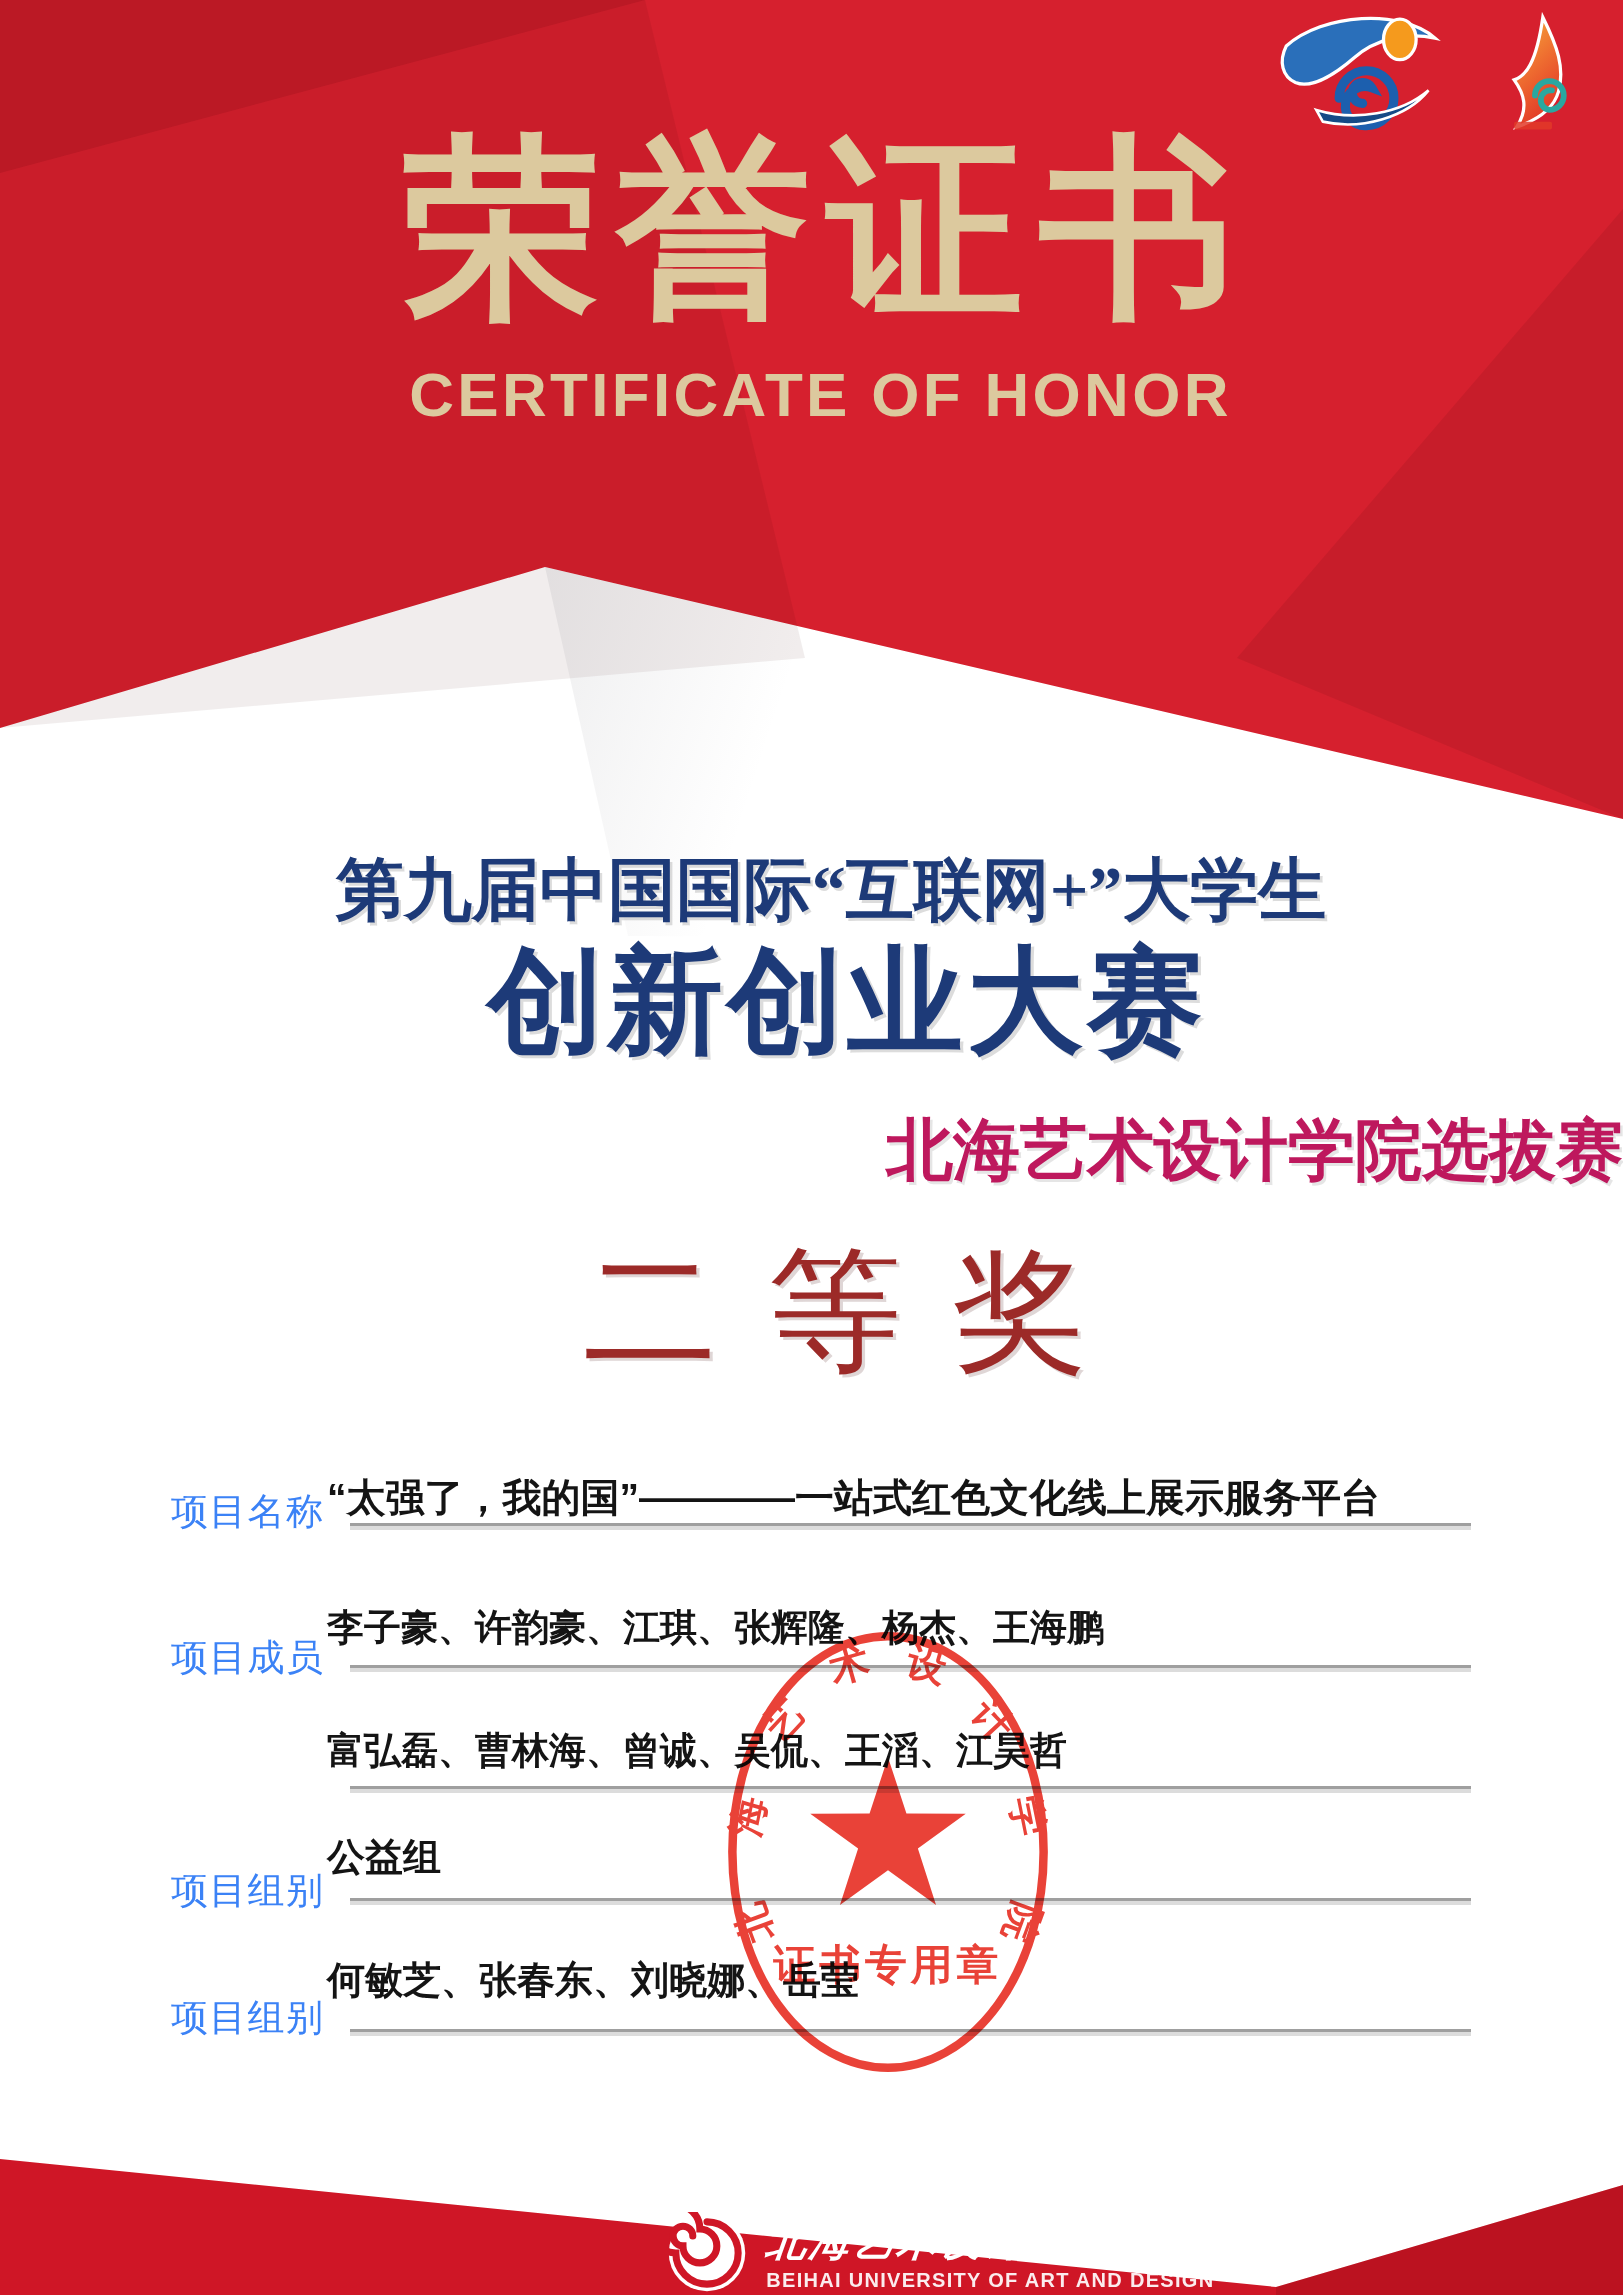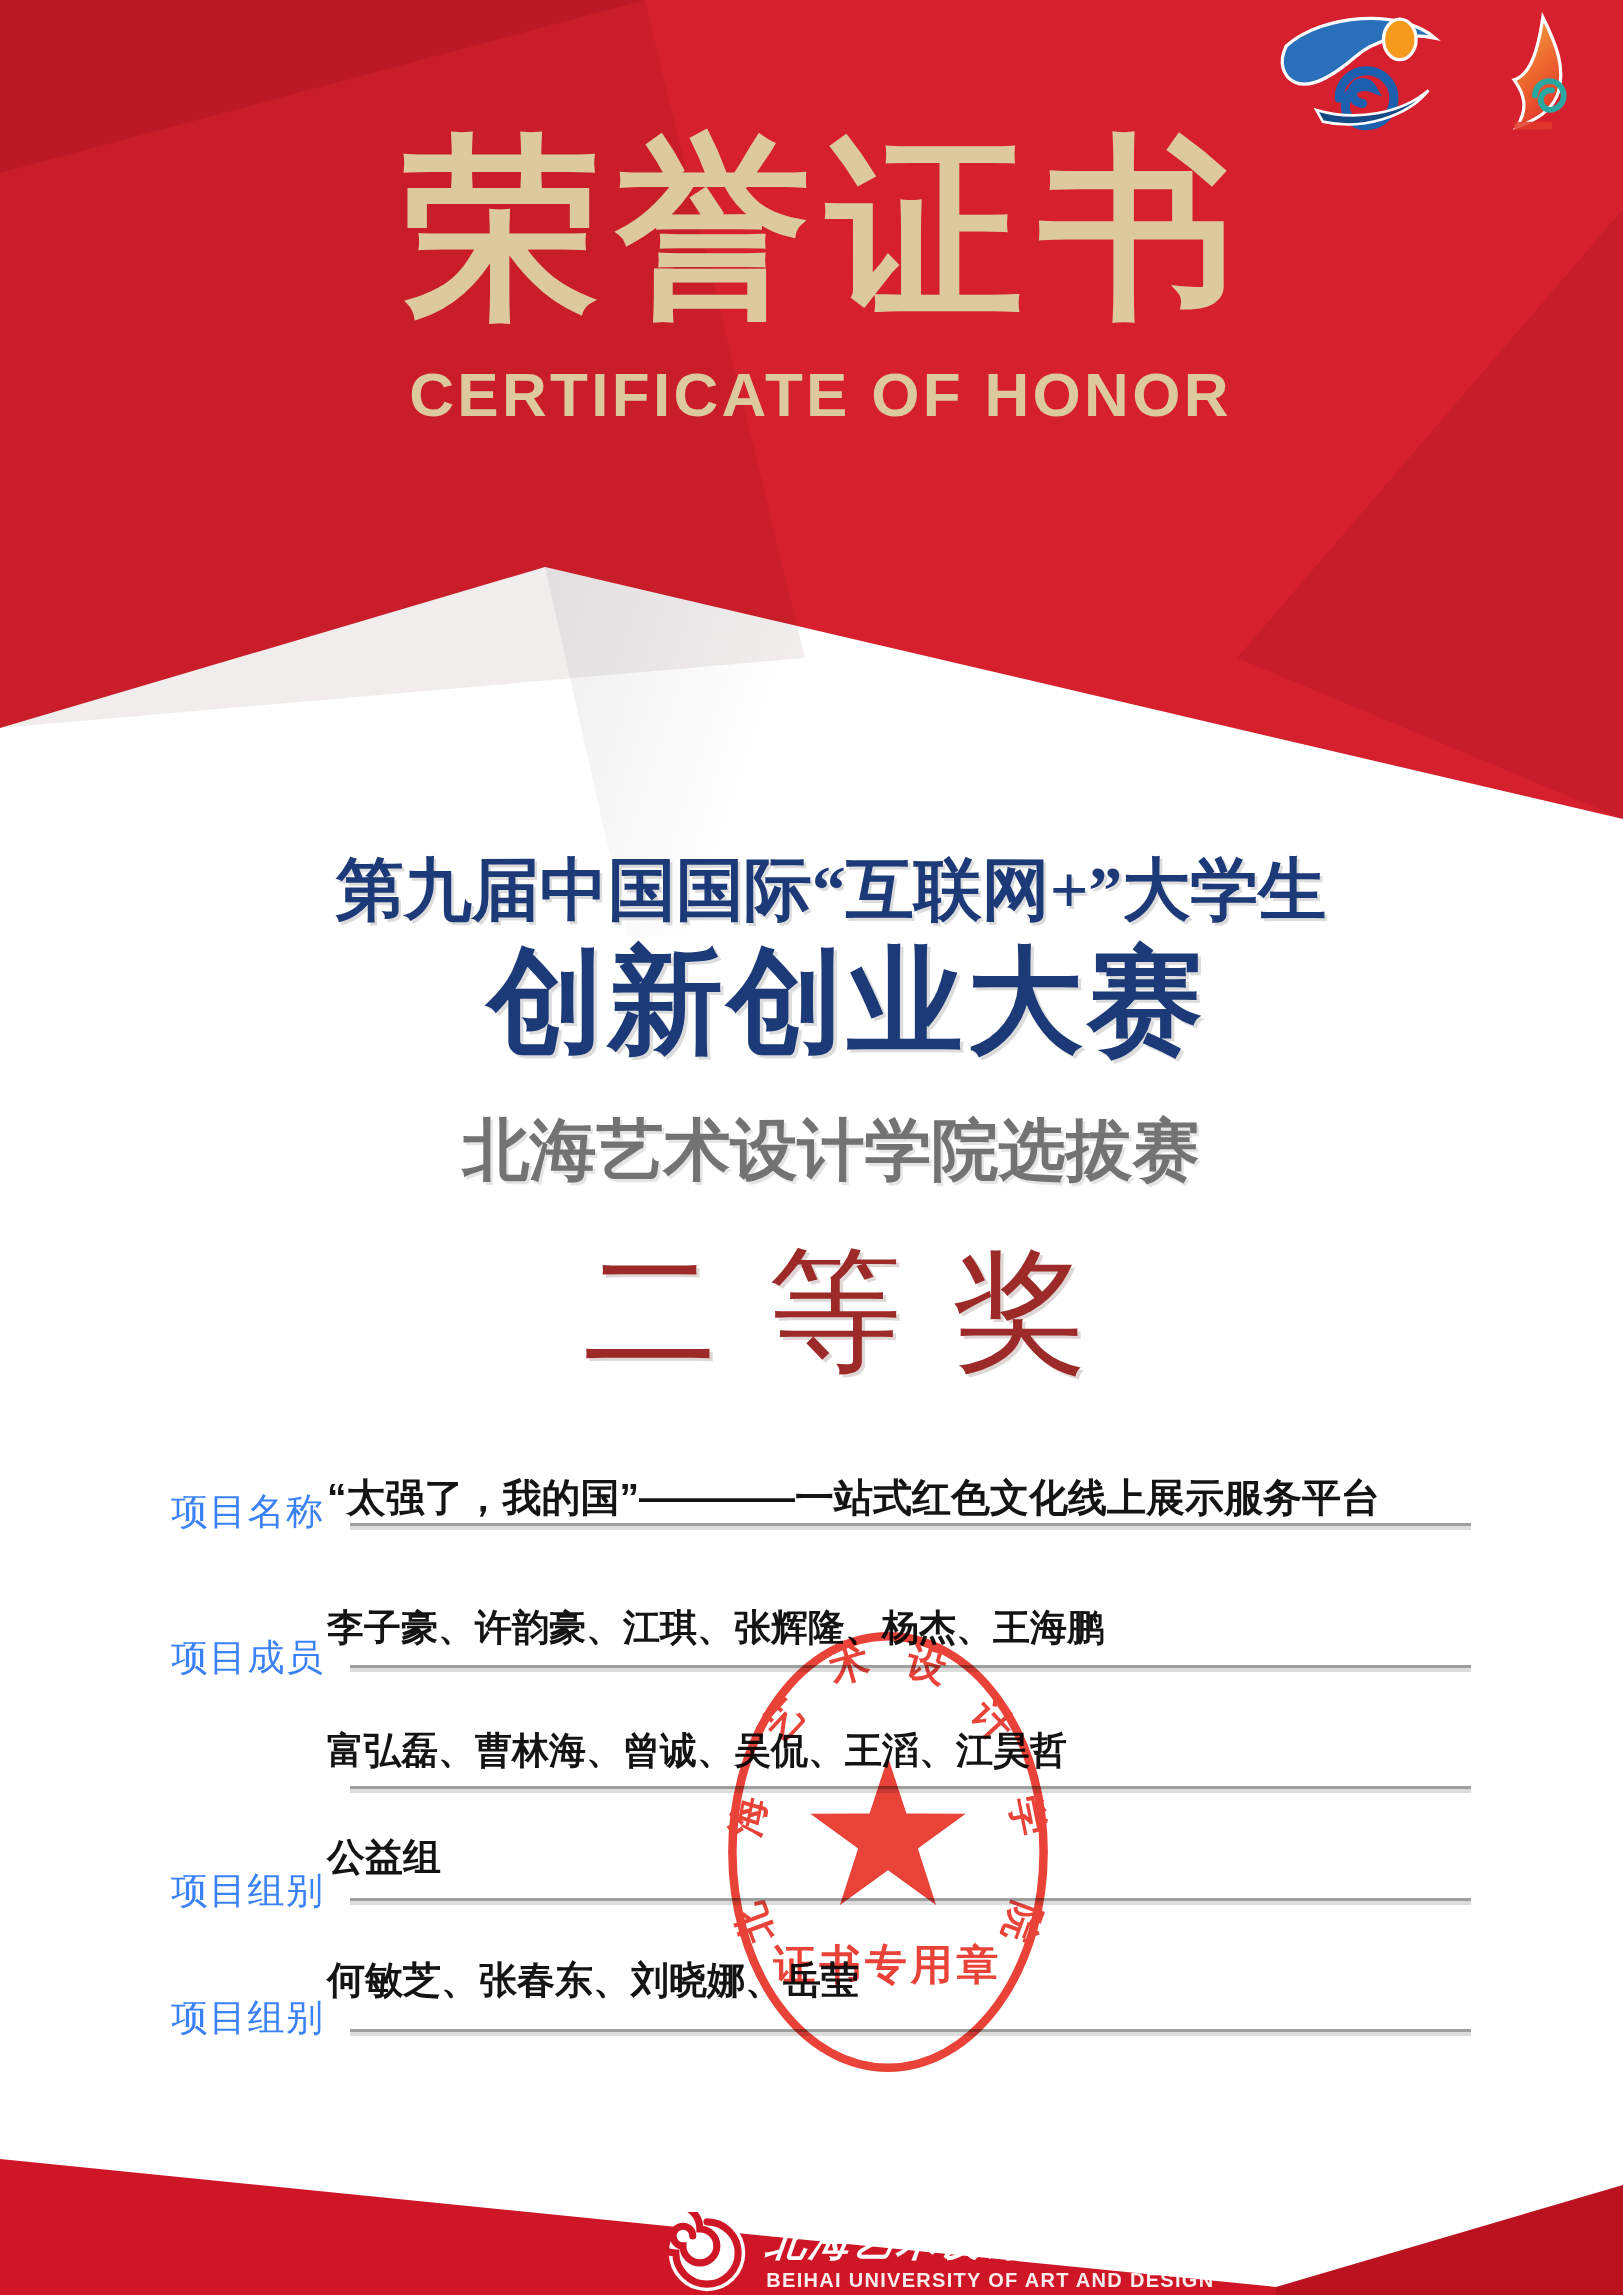--- a/index.html
+++ b/index.html
@@ -27,22 +27,22 @@
   .title-en{left:0;top:359px;width:100%;text-align:center;padding-left:18px;box-sizing:border-box;
     font-weight:700;font-size:62px;letter-spacing:3.3px;color:#dcc99e;}
 
   
   .h-line1{left:0;top:845px;width:100%;text-align:center;padding-left:39px;box-sizing:border-box;
     font-family:"Liberation Serif","DejaVu Serif",serif;font-weight:700;font-size:68px;color:#1d3a78;
     text-shadow:2.6px 2.6px 0 rgba(140,140,140,.30);}
   .h-line2{left:16px;top:924px;width:100%;text-align:center;padding-left:39px;box-sizing:border-box;
     font-family:"Liberation Serif","DejaVu Serif",serif;font-weight:700;font-size:116px;letter-spacing:3.9px;color:#1d3a78;
     text-shadow:3.3px 3.3px 0 rgba(140,140,140,.30);}
-  .h-line3{left:0;top:1105px;width:100%;text-align:center;padding-left:39px;box-sizing:border-box;
-    font-family:Liberation Mono, monospace;font-weight:700;font-size:67px;color:#737373;
+  .h-line3{left:0;top:1105px;width:100%;text-align:right;padding-left:39px;box-sizing:border-box;
+    font-family:Liberation Mono, monospace;font-weight:700;font-size:67px;color:#be185d;
     text-shadow:2.6px 2.6px 0 rgba(150,150,150,.25);}
   .award{left:0;top:1222px;width:100%;text-align:center;padding-left:98px;box-sizing:border-box;
     font-family:"Liberation Serif","DejaVu Serif",serif;font-weight:400;font-size:134px;letter-spacing:51px;color:#9c2a28;
     text-shadow:3.3px 3.3px 0 rgba(150,120,120,.30);}
 
   
   .flabel{position:absolute;left:171px;width:209px;font-weight:400;font-size:37px;letter-spacing:1.3px;color:#3b82f6;}
   .fvalue{position:absolute;left:327px;width:1129px;font-weight:700;color:#141414;}
   .rule{position:absolute;left:350px;width:1121px;height:3.3px;background:#9f9f9f;border-bottom:4.6px solid #dcdcdc;}
 

